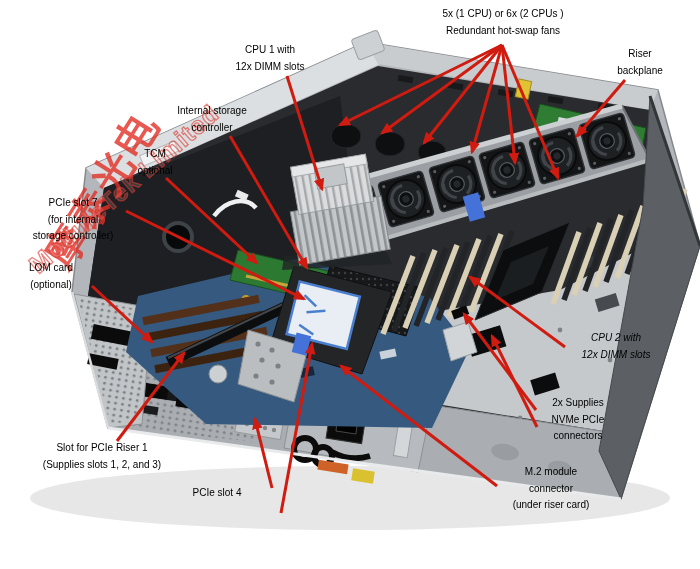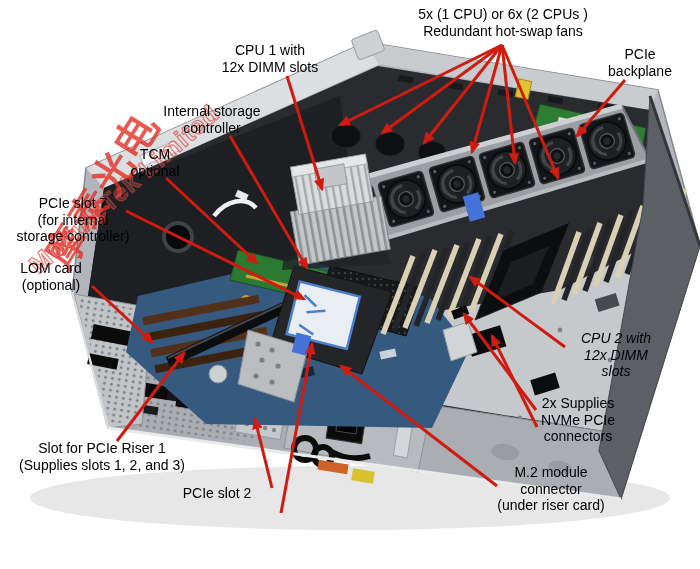--- a/index.html
+++ b/index.html
@@ -2,21 +2,21 @@
 <html><head>
 <meta charset="utf-8">
 <style>
   html,body{margin:0;padding:0;background:#fff;}
   .stage{position:relative;width:700px;height:569px;overflow:hidden;background:#fff;
          font-family:"Liberation Sans", sans-serif;}
   .art{position:absolute;left:0;top:0;width:700px;height:569px;}
   #arrow-svg{position:absolute;left:0;top:0;width:700px;height:569px;z-index:8;pointer-events:none;}
   #annotation-labels{position:absolute;left:0;top:0;width:700px;height:569px;z-index:9;pointer-events:none;}
   .ann-label{position:absolute;transform:translateX(-50%);text-align:center;white-space:pre-line;
-             font-size:14px;line-height:16.5px;color:#000;}
+             font-size:10px;line-height:16.5px;color:#000;}
   .ann-arrow{stroke:currentColor;stroke-width:3;}
   .watermark{position:absolute;z-index:6;pointer-events:none;font-weight:bold;}
   .watermark.cjk{left:102px;top:190px;font-size:41px;letter-spacing:3px;
       transform:translate(-50%,-50%) rotate(-58deg);color:rgba(225,48,38,0.80);
       font-family:"DejaVu Sans", sans-serif;white-space:nowrap;}
   .watermark.latin{left:124px;top:189px;font-size:25px;letter-spacing:1px;
       transform:translate(-50%,-50%) rotate(-41deg);color:rgba(255,244,242,0.14);
       -webkit-text-stroke:1.3px rgba(220,55,45,0.62);white-space:nowrap;}
 </style>
 </head>
@@ -292,34 +292,34 @@
       <line x1="536" y1="410" x2="464" y2="314" class="ann-arrow" marker-end="url(#ah)"></line>
       <line x1="537" y1="427" x2="492" y2="336" class="ann-arrow" marker-end="url(#ah)"></line>
       <line x1="565" y1="347" x2="470" y2="277" class="ann-arrow" marker-end="url(#ah)"></line>
     </svg>
 
   <div id="annotation-labels" style="color: rgb(0, 0, 0);">
       <div class="ann-label" style="left: 503px; top: 6px;">5x (1 CPU) or 6x (2 CPUs )
 Redundant hot-swap fans</div>
       <div class="ann-label" style="left: 270px; top: 42px;">CPU 1 with
 12x DIMM slots</div>
-      <div class="ann-label" style="left: 640px; top: 46px;">PCIe
+      <div class="ann-label" style="left: 640px; top: 46px;">Riser
 backplane</div>
       <div class="ann-label" style="left: 212px; top: 103px;">Internal storage
 controller</div>
       <div class="ann-label" style="left: 155px; top: 146px;">TCM
 optional</div>
       <div class="ann-label" style="left: 73px; top: 195px;">PCIe slot 7
 (for internal
 storage controller)</div>
       <div class="ann-label" style="left: 51px; top: 260px;">LOM card
 (optional)</div>
       <div class="ann-label" style="left: 102px; top: 440px;">Slot for PCIe Riser 1
 (Supplies slots 1, 2, and 3)</div>
-      <div class="ann-label" style="left: 217px; top: 485px;">PCIe slot 2</div>
+      <div class="ann-label" style="left: 217px; top: 485px;">PCIe slot 4</div>
       <div class="ann-label" style="left: 551px; top: 464px;">M.2 module
 connector
 (under riser card)</div>
       <div class="ann-label" style="left: 578px; top: 395px;">2x Supplies
 NVMe PCIe
 connectors</div>
       <div class="ann-label" style="left: 616px; top: 330px; font-style: italic;">CPU 2 with
 12x DIMM slots</div>
     </div>
 </div>

